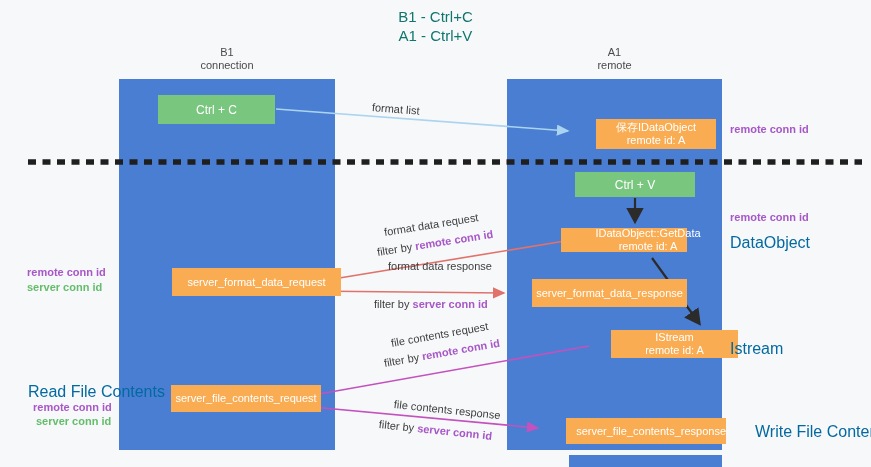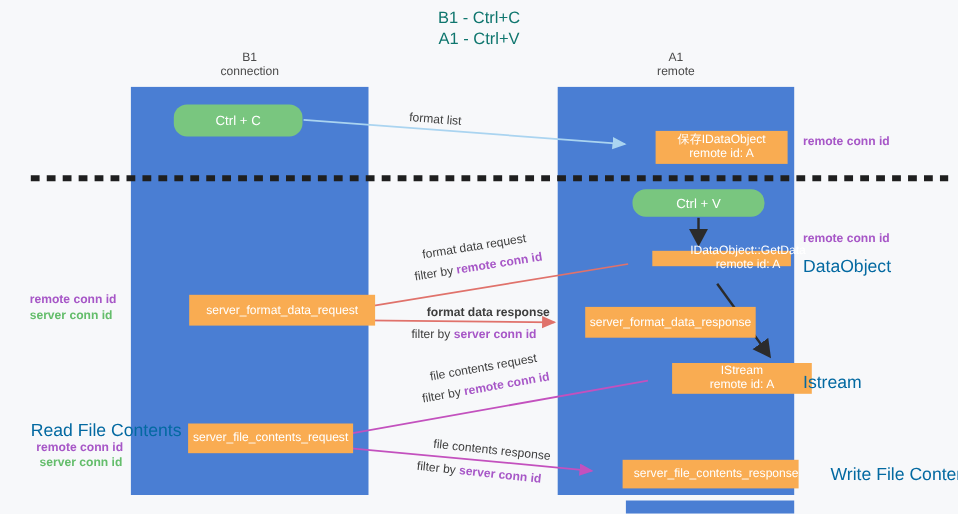--- a/index.html
+++ b/index.html
@@ -16,21 +16,21 @@
     font-size:15px;line-height:19px;color:#0f766e;
   }
   .col-header{
     top:46px;text-align:center;font-size:11px;line-height:13px;color:#4a4a4a;
   }
   .lifeline{background:#4a7ed3;}
   .box{
     box-sizing:border-box;color:#fff;text-align:center;
     display:flex;flex-direction:column;justify-content:center;align-items:center;
   }
-  .green{background:#79c67f;border-radius:12px;}
+  .green{background:#79c67f;}
   .orange{background:#f9ac52;}
   .b12{font-size:12px;}
   .b11{font-size:11px;line-height:13px;margin-left:21px;}
   .arrow-label{font-size:11px;color:#3e3e3e;white-space:nowrap;transform-origin:left center;}
   .purple{color:#a757c7;font-weight:bold;}
   .greentxt{color:#64bd6b;font-weight:bold;}
   .side{font-size:11px;white-space:nowrap;}
   .side-black{font-size:16px;color:#0369a1;white-space:nowrap;}
   svg{position:absolute;top:0;left:0;pointer-events:none;}
 </style>
@@ -88,21 +88,21 @@
 
   <div class="abs box orange b11" style="left:575px;top:119px;width:120px;height:30px;">
     <span>保存IDataObject</span>
     <span>remote id: A</span>
   </div>
 
   <div class="abs box green b12" style="left:575px;top:172px;width:120px;height:25px;">
     <span>Ctrl + V</span>
   </div>
 
-  <div class="abs box orange b11" style="left:572px;top:228px;width:126px;height:14px;padding-left:48px;">
+  <div class="abs box orange b11" style="left:540px;top:228px;width:126px;height:24px;padding-left:48px;">
     <span>IDataObject::GetData</span>
     <span>remote id: A</span>
   </div>
 
   <div class="abs box orange b11" style="left:151px;top:268px;width:169px;height:28px;">
     <span>server_format_data_request</span>
   </div>
 
   <div class="abs box orange b11" style="left:511px;top:279px;width:155px;height:28px;">
     <span>server_format_data_response</span>
@@ -121,21 +121,21 @@
     <span>server_file_contents_response</span>
   </div>
 
   <div class="abs arrow-label" style="left:372px;top:101px;transform:rotate(4.5deg);">format list</div>
 
   <div class="abs arrow-label" style="left:384px;top:226px;transform:rotate(-9deg);">format data request</div>
   <div class="abs arrow-label" style="left:377px;top:246px;transform:rotate(-9deg);">
     <span>filter by </span><span class="purple">remote conn id</span>
   </div>
 
-  <div class="abs arrow-label" style="left:388px;top:278px;font-weight:bold;">format data response</div>
+  <div class="abs arrow-label" style="left:388px;top:260px;">format data response</div>
   <div class="abs arrow-label" style="left:374px;top:298px;">
     <span>filter by </span><span class="purple">server conn id</span>
   </div>
 
   <div class="abs arrow-label" style="left:391px;top:337px;transform:rotate(-10deg);">file contents request</div>
   <div class="abs arrow-label" style="left:384px;top:357px;transform:rotate(-10deg);">
     <span>filter by </span><span class="purple">remote conn id</span>
   </div>
 
   <div class="abs arrow-label" style="left:394px;top:398px;transform:rotate(6deg);">file contents response</div>

